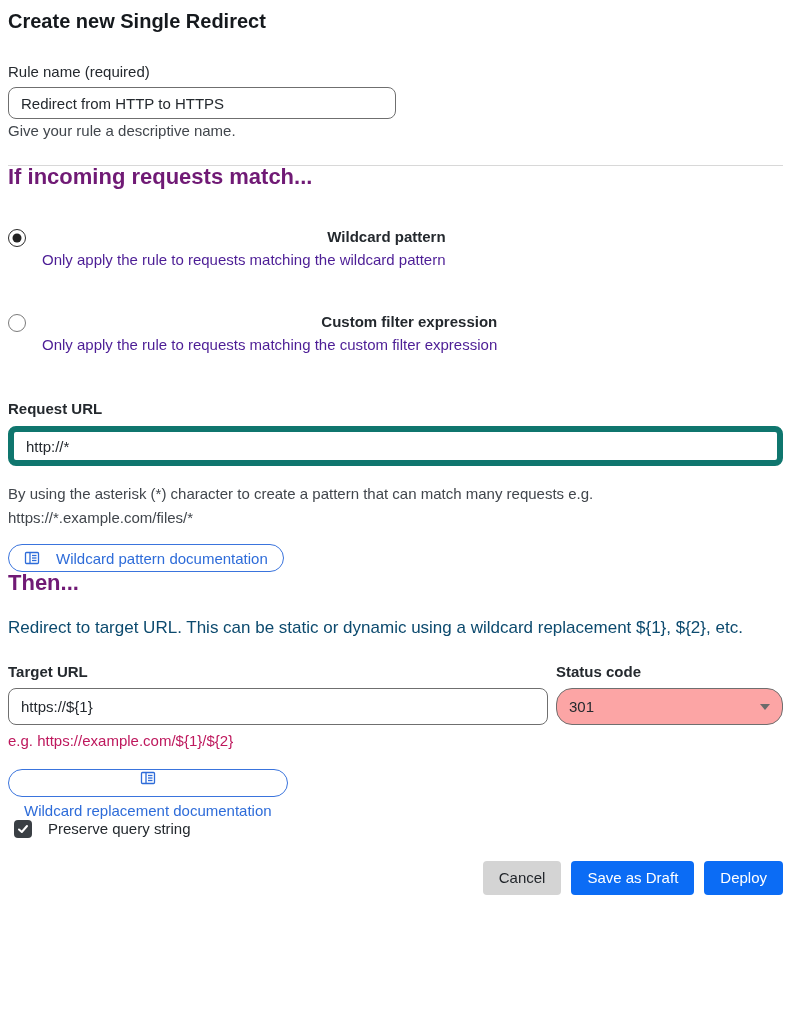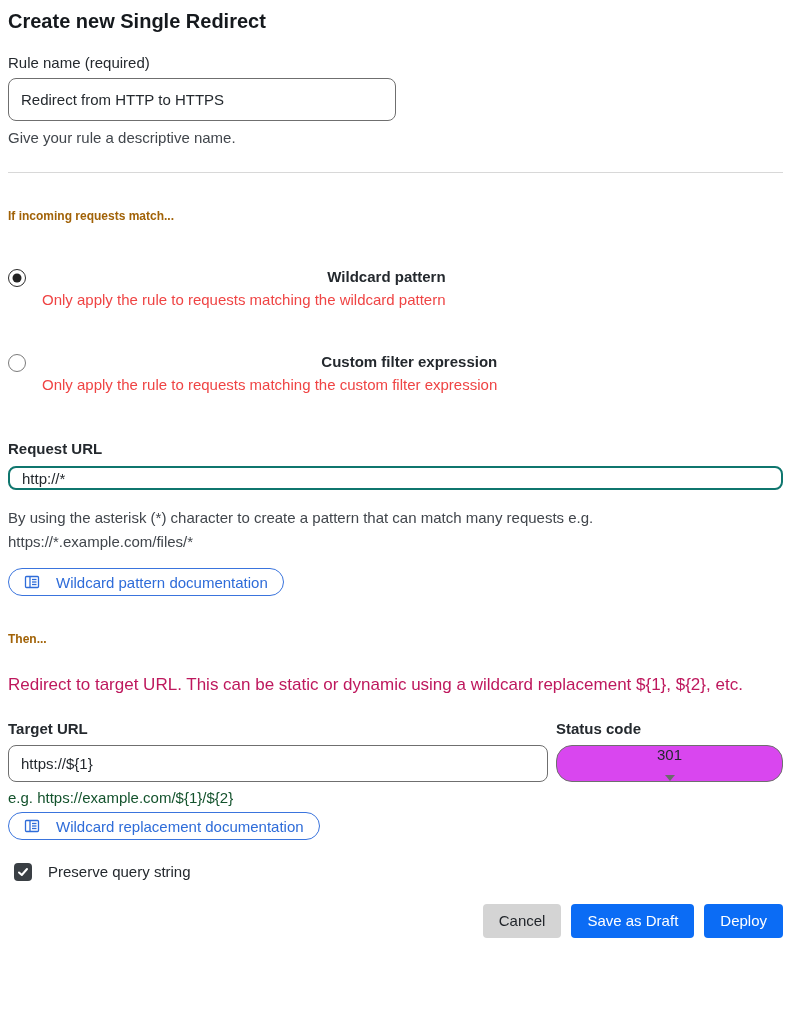--- a/index.html
+++ b/index.html
@@ -2,90 +2,90 @@
 <html><head>
 <meta charset="utf-8">
 <style>
   * { margin:0; padding:0; box-sizing:border-box; }
   html,body { width:791px; background:#ffffff; font-family:"Liberation Sans", sans-serif; color:#1f2328; }
   body { height:1032px; overflow:hidden; }
   .container { padding:8px 8px 0 8px; }
 
   h1.page-title { font-size:20px; font-weight:700; color:#15191d; line-height:26px; }
 
-  .field-label { font-size:15px; color:#24292e; margin-top:19px; line-height:20px; }
+  .field-label { font-size:15px; color:#24292e; margin-top:28px; line-height:20px; }
   .field-label.bold { font-weight:700; }
 
   input.text-input {
-    display:block; margin-top:5px; height:43px; width:388px;
+    display:block; margin-top:5px; height:32px; width:388px;
     border:1px solid #6f6f6f; border-radius:8px; padding:0 12px;
     font-size:15px; color:#24292e; font-family:"Liberation Sans", sans-serif;
     background:#fff; outline:none;
   }
-  .help-text { font-size:15px; color:#41464c; margin-top:5px; line-height:24px; }
+  .help-text { font-size:15px; color:#41464c; line-height:24px; }
 
   .divider { border:none; border-top:1px solid #d8d8d8; margin-top:22px; }
 
-  h2.section-heading { font-size:12px; font-weight:700; color:#a16207; margin-top:33px; line-height:21px; }
+  h2.section-heading { font-size:22px; font-weight:700; color:#701a75; line-height:21px; }
 
   .radio-group { margin-top:40px; }
   .radio-row { display:flex; align-items:flex-start; margin-bottom:41px; cursor:pointer;text-align:right; }
   .radio-row:last-child { margin-bottom:43px; }
   .radio-circle {
     width:18px; height:18px; border-radius:50%; border:1.5px solid #7b7b7b;
     margin-top:2px; flex:0 0 18px; position:relative; background:#fff;
   }
   .radio-circle.checked { border-color:#2b2b2b; }
   .radio-circle.checked::after {
     content:""; position:absolute; left:50%; top:50%; transform:translate(-50%,-50%);
     width:9px; height:9px; border-radius:50%; background:#222;
   }
   .radio-texts { margin-left:16px; }
   .radio-label { font-size:15px; font-weight:700; color:#24292e; line-height:20px; }
-  .radio-desc { font-size:15px; color:#ef4444; line-height:22px; margin-top:2px; }
+  .radio-desc { font-size:15px; color:#4c1d95; line-height:22px; margin-top:2px; }
 
   input.wide-input {
-    display:block; margin-top:7px; height:24px; width:775px;
-    border:2px solid #0f766e; border-radius:8px; padding:0 12px;
+    display:block; margin-top:7px; height:40px; width:775px;
+    border:6px solid #0f766e; border-radius:8px; padding:0 12px;
     font-size:15px; color:#24292e; font-family:"Liberation Sans", sans-serif;
     background:#fff; outline:none;
   }
   .help-block { margin-top:16px; }
   .help-block div { font-size:15px; color:#41464c; line-height:24px; }
 
   .doc-pill {
     margin-top:14px; display:inline-flex; align-items:center; gap:16px;
     height:28px; padding:0 15px; background:#fff;
     border:1.5px solid #3a74dd; border-radius:14px;
     color:#2e6cd9; font-size:15px; font-family:"Liberation Sans", sans-serif; cursor:pointer;
   }
   .doc-pill svg { display:block; }
-  .doc-pill.second { margin-top:4px; }
-
-  .then-desc { font-size:17px; color:#be185d; margin-top:24px; line-height:21px; }
+  .doc-pill.second { margin-top:18px;flex-direction:column; }
+
+  .then-desc { font-size:17px; color:#0c4a6e; margin-top:24px; line-height:21px; }
 
   .target-row { display:flex; gap:8px; margin-top:24px; }
   .col-target { width:540px; }
   .col-status { width:227px; }
   .col-label { font-size:15px; font-weight:700; color:#24292e; line-height:20px; }
   .col-target input {
     display:block; margin-top:6px; height:37px; width:100%;
     border:1px solid #6f6f6f; border-radius:8px; padding:6px 12px;
     font-size:15px; color:#24292e; font-family:"Liberation Sans", sans-serif; outline:none;
   }
   .select-box {
     margin-top:6px; height:37px; width:100%; border:1px solid #6f6f6f; border-radius:16px;
     display:flex; align-items:center; justify-content:space-between;
-    padding:0 12px; font-size:15px; color:#24292e; background:#d946ef; cursor:pointer;flex-direction:column;
+    padding:0 12px; font-size:15px; color:#24292e; background:#fca5a5; cursor:pointer;
   }
   .caret {
     width:0; height:0; border-left:5px solid transparent; border-right:5px solid transparent;
     border-top:6px solid #6b6b6b;
   }
-  .eg-text { font-size:15px; color:#14532d; margin-top:6px; line-height:20px; }
+  .eg-text { font-size:15px; color:#be185d; margin-top:6px; line-height:20px; }
 
   .checkbox-row { display:flex; align-items:center; margin-top:22px; padding-left:6px; cursor:pointer; }
   .checkbox {
     width:18px; height:18px; background:#3a3f44; border-radius:4px;
     display:flex; align-items:center; justify-content:center; flex:0 0 18px;
   }
   .checkbox-label { font-size:15px; color:#24292e; margin-left:16px; line-height:20px; }
 
   .footer { display:flex; justify-content:flex-end; gap:10px; margin-top:22px; }
   .btn {

